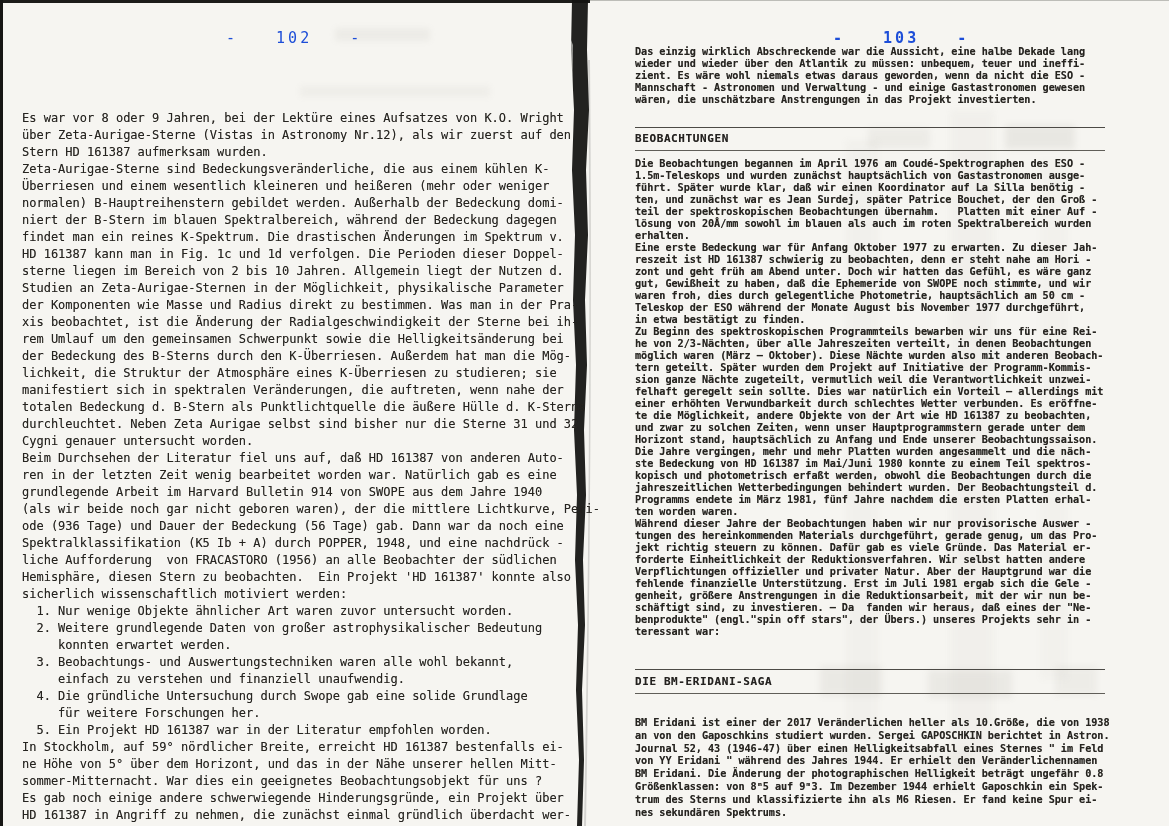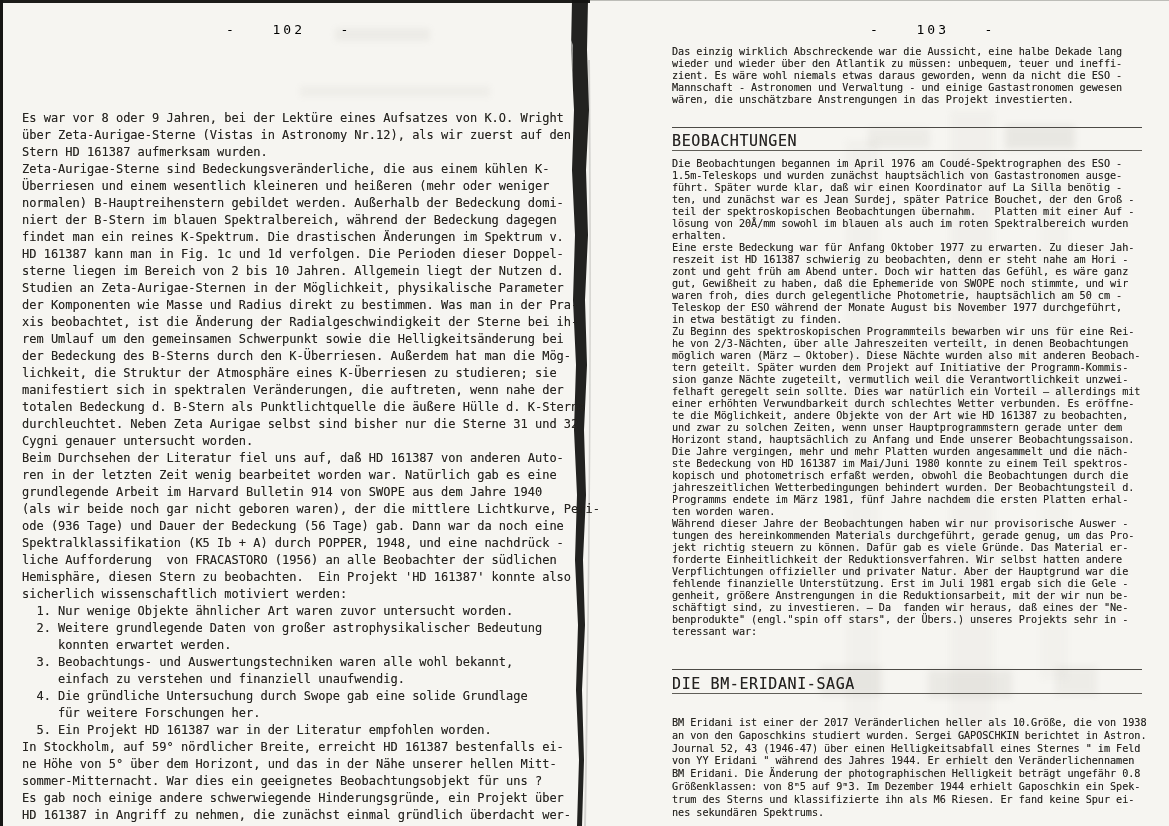--- a/index.html
+++ b/index.html
@@ -12,25 +12,25 @@
     color:#262420;
   }
   
   .edge-left{position:absolute;left:0;top:0;width:3px;height:826px;background:#161614;}
   .edge-top-left{position:absolute;left:0;top:0;width:590px;height:3px;background:#1c1c1a;}
   .edge-top-right{position:absolute;left:590px;top:0;width:579px;height:1px;background:#bdbdb8;}
   .spine{position:absolute;left:566px;top:0;width:28px;height:826px;}
   
   .page{position:absolute;top:0;height:826px;}
   .page-left{left:22px;width:534px;}
-  .page-right{left:672px;width:480px;}
+  .page-right{left:635px;width:480px;font-weight:bold;}
   .pagenum{
     position:absolute;
-    font-size:13px;letter-spacing:3px;word-spacing:7px;
-    color:#000000;white-space:pre;
+    font-size:15px;letter-spacing:3px;word-spacing:7px;
+    color:#1d4ed8;white-space:pre;margin-top:7px;
   }
   .byline{
     position:absolute;left:0;top:60px;
     font-size:12px;letter-spacing:.2px;white-space:pre;color:#2a2826;
   }
   .doc-title{
     position:absolute;left:0;top:82px;
     font-size:11px;letter-spacing:.4px;white-space:pre;color:#242220;
   }
   .body-text{
@@ -38,21 +38,21 @@
     font-size:12px;line-height:17px;
     white-space:pre;color:#262420;
     text-shadow:0 0 .4px rgba(20,18,16,.4);
   }
   .page-right .body-text{font-size:10.2px;line-height:12px;letter-spacing:-.05px;}
   .page-right .body2{line-height:12.8px;margin-top:16px;}
   .rule{position:absolute;left:0;width:470px;height:0;border-top:1px solid #4c4a46;}
   .rule.soft{border-top-color:#605e58;}
   .sec-heading{
     position:absolute;left:0;
-    font-size:15px;letter-spacing:.6px;white-space:pre;color:#242220;
+    font-size:11px;letter-spacing:.6px;white-space:pre;color:#242220;
     text-shadow:0 0 .4px rgba(20,18,16,.4);
   }
   
   .smudge{position:absolute;background:#9b998f;filter:blur(3px);pointer-events:none;}
 </style>
 </head>
 <body>
 
 <div class="scan">
 

